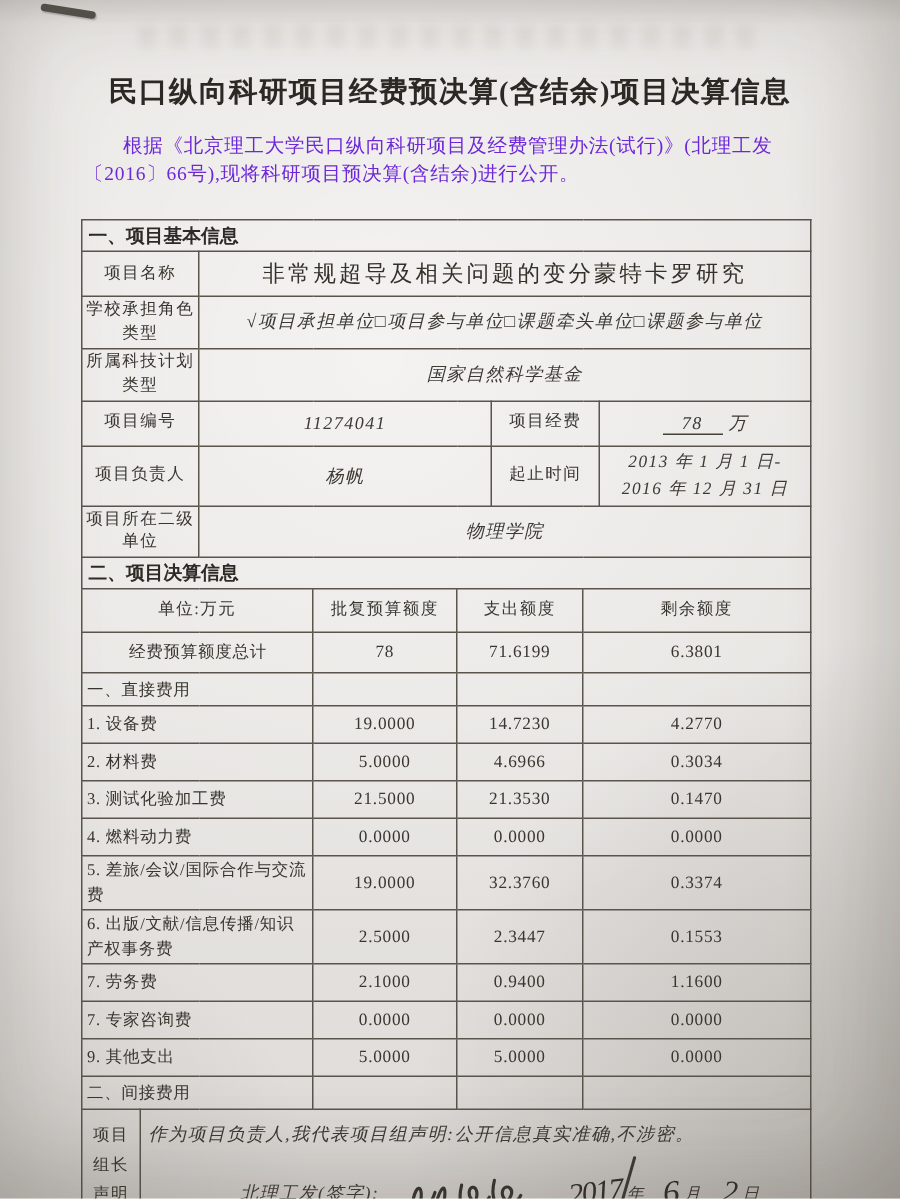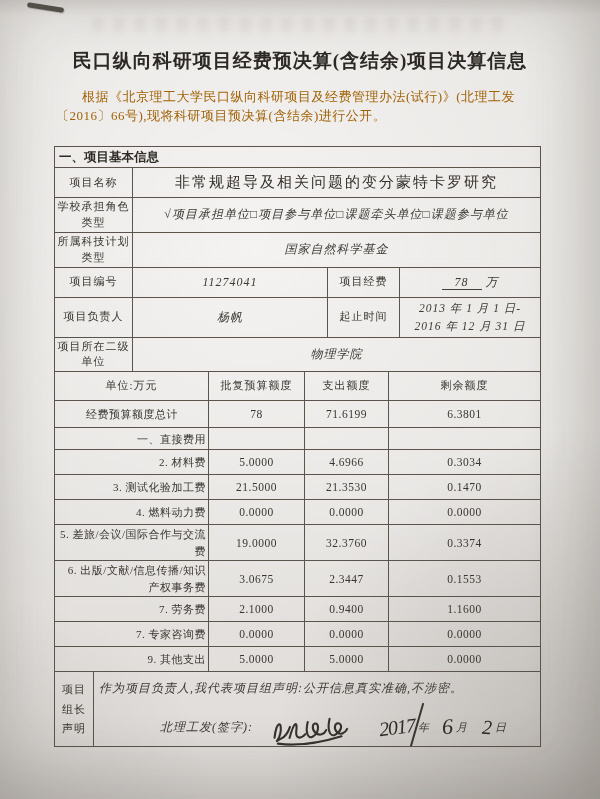--- a/index.html
+++ b/index.html
@@ -15,36 +15,36 @@
   .vignette{position:absolute;inset:0;pointer-events:none;z-index:9;
     box-shadow:inset 0 0 70px rgba(70,63,57,0.20), inset -20px -30px 60px rgba(70,63,57,0.12);}
   .staple{position:absolute;left:27px;top:5px;width:37px;height:5px;background:#55524d;
     border-radius:3px;transform:rotate(9deg);box-shadow:1px 1px 1px rgba(0,0,0,0.2);z-index:3;}
   .smudge{position:absolute;left:92px;top:17px;width:420px;height:15px;filter:blur(3px);opacity:.5;z-index:1;
     background:repeating-linear-gradient(90deg, rgba(150,128,116,0.20) 0 12px, rgba(150,128,116,0) 12px 21px);}
   .content{position:relative;z-index:2;}
 
   h1{margin:48px 30px 0 30px;text-align:center;font-size:19px;font-weight:bold;
      letter-spacing:1px;color:#2d2a26;}
-  .intro{margin:13px 56px 0 56px;font-size:13px;line-height:19px;letter-spacing:0.5px;color:#a16207;}
+  .intro{margin:13px 56px 0 56px;font-size:13px;line-height:19px;letter-spacing:0.5px;color:#6d28d9;}
   .intro .l1{text-indent:2em;}
 
   table{border-collapse:collapse;table-layout:fixed;width:486px;margin:21px 0 0 54px;}
   td{border:1px solid #5a544c;font-size:11px;color:#393630;text-align:center;
      vertical-align:middle;padding:1px 2px;overflow:hidden;}
   tr.sec-hdr td{text-align:left;font-family:Liberation Serif, serif;font-weight:bold;
      font-size:12.5px;height:18px;padding-left:4px;color:#2e2b27;}
   .lbl{letter-spacing:1px;white-space:pre-line;line-height:1.45;}
   .val{font-style:italic;font-size:12px;letter-spacing:1px;color:#3d3a34;}
   .big-val{font-size:15px;letter-spacing:2px;font-style:normal;color:#34302a;}
   .dur{white-space:pre-line;line-height:1.6;font-size:11.5px;}
   .u{border-bottom:1px solid #45413b;padding:0 13px;}
   .col-hdr td{height:26px;}
   .num{font-size:11.5px;letter-spacing:0.5px;}
-  .cat{text-align:right;padding-left:3px;letter-spacing:0.5px;line-height:1.5;}
+  .cat{text-align:left;padding-left:3px;letter-spacing:0.5px;line-height:1.5;}
   .center{text-align:center;}
   tr.b-total td{height:24px;}
   tr.b-section td{height:19px;}
   tr.b-item td{height:22px;}
   .decl-lbl{font-size:11px;line-height:1.8;}
   .decl-cell{text-align:left;position:relative;height:62px;vertical-align:top;}
   .decl-statement{margin:7px 0 12px 3px;font-size:12px;}
   .decl-signline{margin-top:5px;display:flex;align-items:center;}
   .sign-lbl{margin-left:64px;}
   .sig-svg{margin-left:14px;transform:rotate(-3deg);}
@@ -112,20 +112,23 @@
         <td colspan="3" class="val">杨帆</td>
         <td colspan="2" class="lbl">起止时间</td>
         <td class="val dur">2013 年 1 月 1 日-
 2016 年 12 月 31 日</td>
       </tr>
       <tr style="height:31px">
         <td colspan="2" class="lbl">项目所在二级
 单位</td>
         <td colspan="6" class="val">物理学院</td>
       </tr>
+      <tr class="sec-hdr">
+        <td colspan="8">二、项目决算信息</td>
+      </tr>
       <tr class="col-hdr">
         <td colspan="3" class="lbl">单位:万元</td>
         <td class="lbl">批复预算额度</td>
         <td colspan="2" class="lbl">支出额度</td>
         <td colspan="2" class="lbl">剩余额度</td>
       </tr>
     </tbody>
 
     <tbody>
         <tr class="b-total">
@@ -134,20 +137,26 @@
           <td colspan="2" class="num">71.6199</td>
           <td colspan="2" class="num">6.3801</td>
         </tr>
         <tr class="b-section">
           <td colspan="3" class="cat">一、直接费用</td>
           <td colspan="1" class="num"></td>
           <td colspan="2" class="num"></td>
           <td colspan="2" class="num"></td>
         </tr>
         <tr class="b-item">
+          <td colspan="3" class="cat">1. 设备费</td>
+          <td colspan="1" class="num">19.0000</td>
+          <td colspan="2" class="num">14.7230</td>
+          <td colspan="2" class="num">4.2770</td>
+        </tr>
+        <tr class="b-item">
           <td colspan="3" class="cat">2. 材料费</td>
           <td colspan="1" class="num">5.0000</td>
           <td colspan="2" class="num">4.6966</td>
           <td colspan="2" class="num">0.3034</td>
         </tr>
         <tr class="b-item">
           <td colspan="3" class="cat">3. 测试化验加工费</td>
           <td colspan="1" class="num">21.5000</td>
           <td colspan="2" class="num">21.3530</td>
           <td colspan="2" class="num">0.1470</td>
@@ -159,41 +168,47 @@
           <td colspan="2" class="num">0.0000</td>
         </tr>
         <tr class="b-item">
           <td colspan="3" class="cat">5. 差旅/会议/国际合作与交流费</td>
           <td colspan="1" class="num">19.0000</td>
           <td colspan="2" class="num">32.3760</td>
           <td colspan="2" class="num">0.3374</td>
         </tr>
         <tr class="b-item">
           <td colspan="3" class="cat">6. 出版/文献/信息传播/知识产权事务费</td>
-          <td colspan="1" class="num">3.0675</td>
+          <td colspan="1" class="num">2.5000</td>
           <td colspan="2" class="num">2.3447</td>
           <td colspan="2" class="num">0.1553</td>
         </tr>
         <tr class="b-item">
           <td colspan="3" class="cat">7. 劳务费</td>
           <td colspan="1" class="num">2.1000</td>
           <td colspan="2" class="num">0.9400</td>
           <td colspan="2" class="num">1.1600</td>
         </tr>
         <tr class="b-item">
           <td colspan="3" class="cat">7. 专家咨询费</td>
           <td colspan="1" class="num">0.0000</td>
           <td colspan="2" class="num">0.0000</td>
           <td colspan="2" class="num">0.0000</td>
         </tr>
         <tr class="b-item">
           <td colspan="3" class="cat">9. 其他支出</td>
           <td colspan="1" class="num">5.0000</td>
           <td colspan="2" class="num">5.0000</td>
           <td colspan="2" class="num">0.0000</td>
+        </tr>
+        <tr class="b-section">
+          <td colspan="3" class="cat">二、间接费用</td>
+          <td colspan="1" class="num"></td>
+          <td colspan="2" class="num"></td>
+          <td colspan="2" class="num"></td>
         </tr>
       </tbody>
 
     <tbody>
       <tr>
         <td class="lbl decl-lbl">项目
 组长
 声明</td>
         <td colspan="7" class="decl-cell">
           <div class="decl-statement val">作为项目负责人,我代表项目组声明:公开信息真实准确,不涉密。</div>

